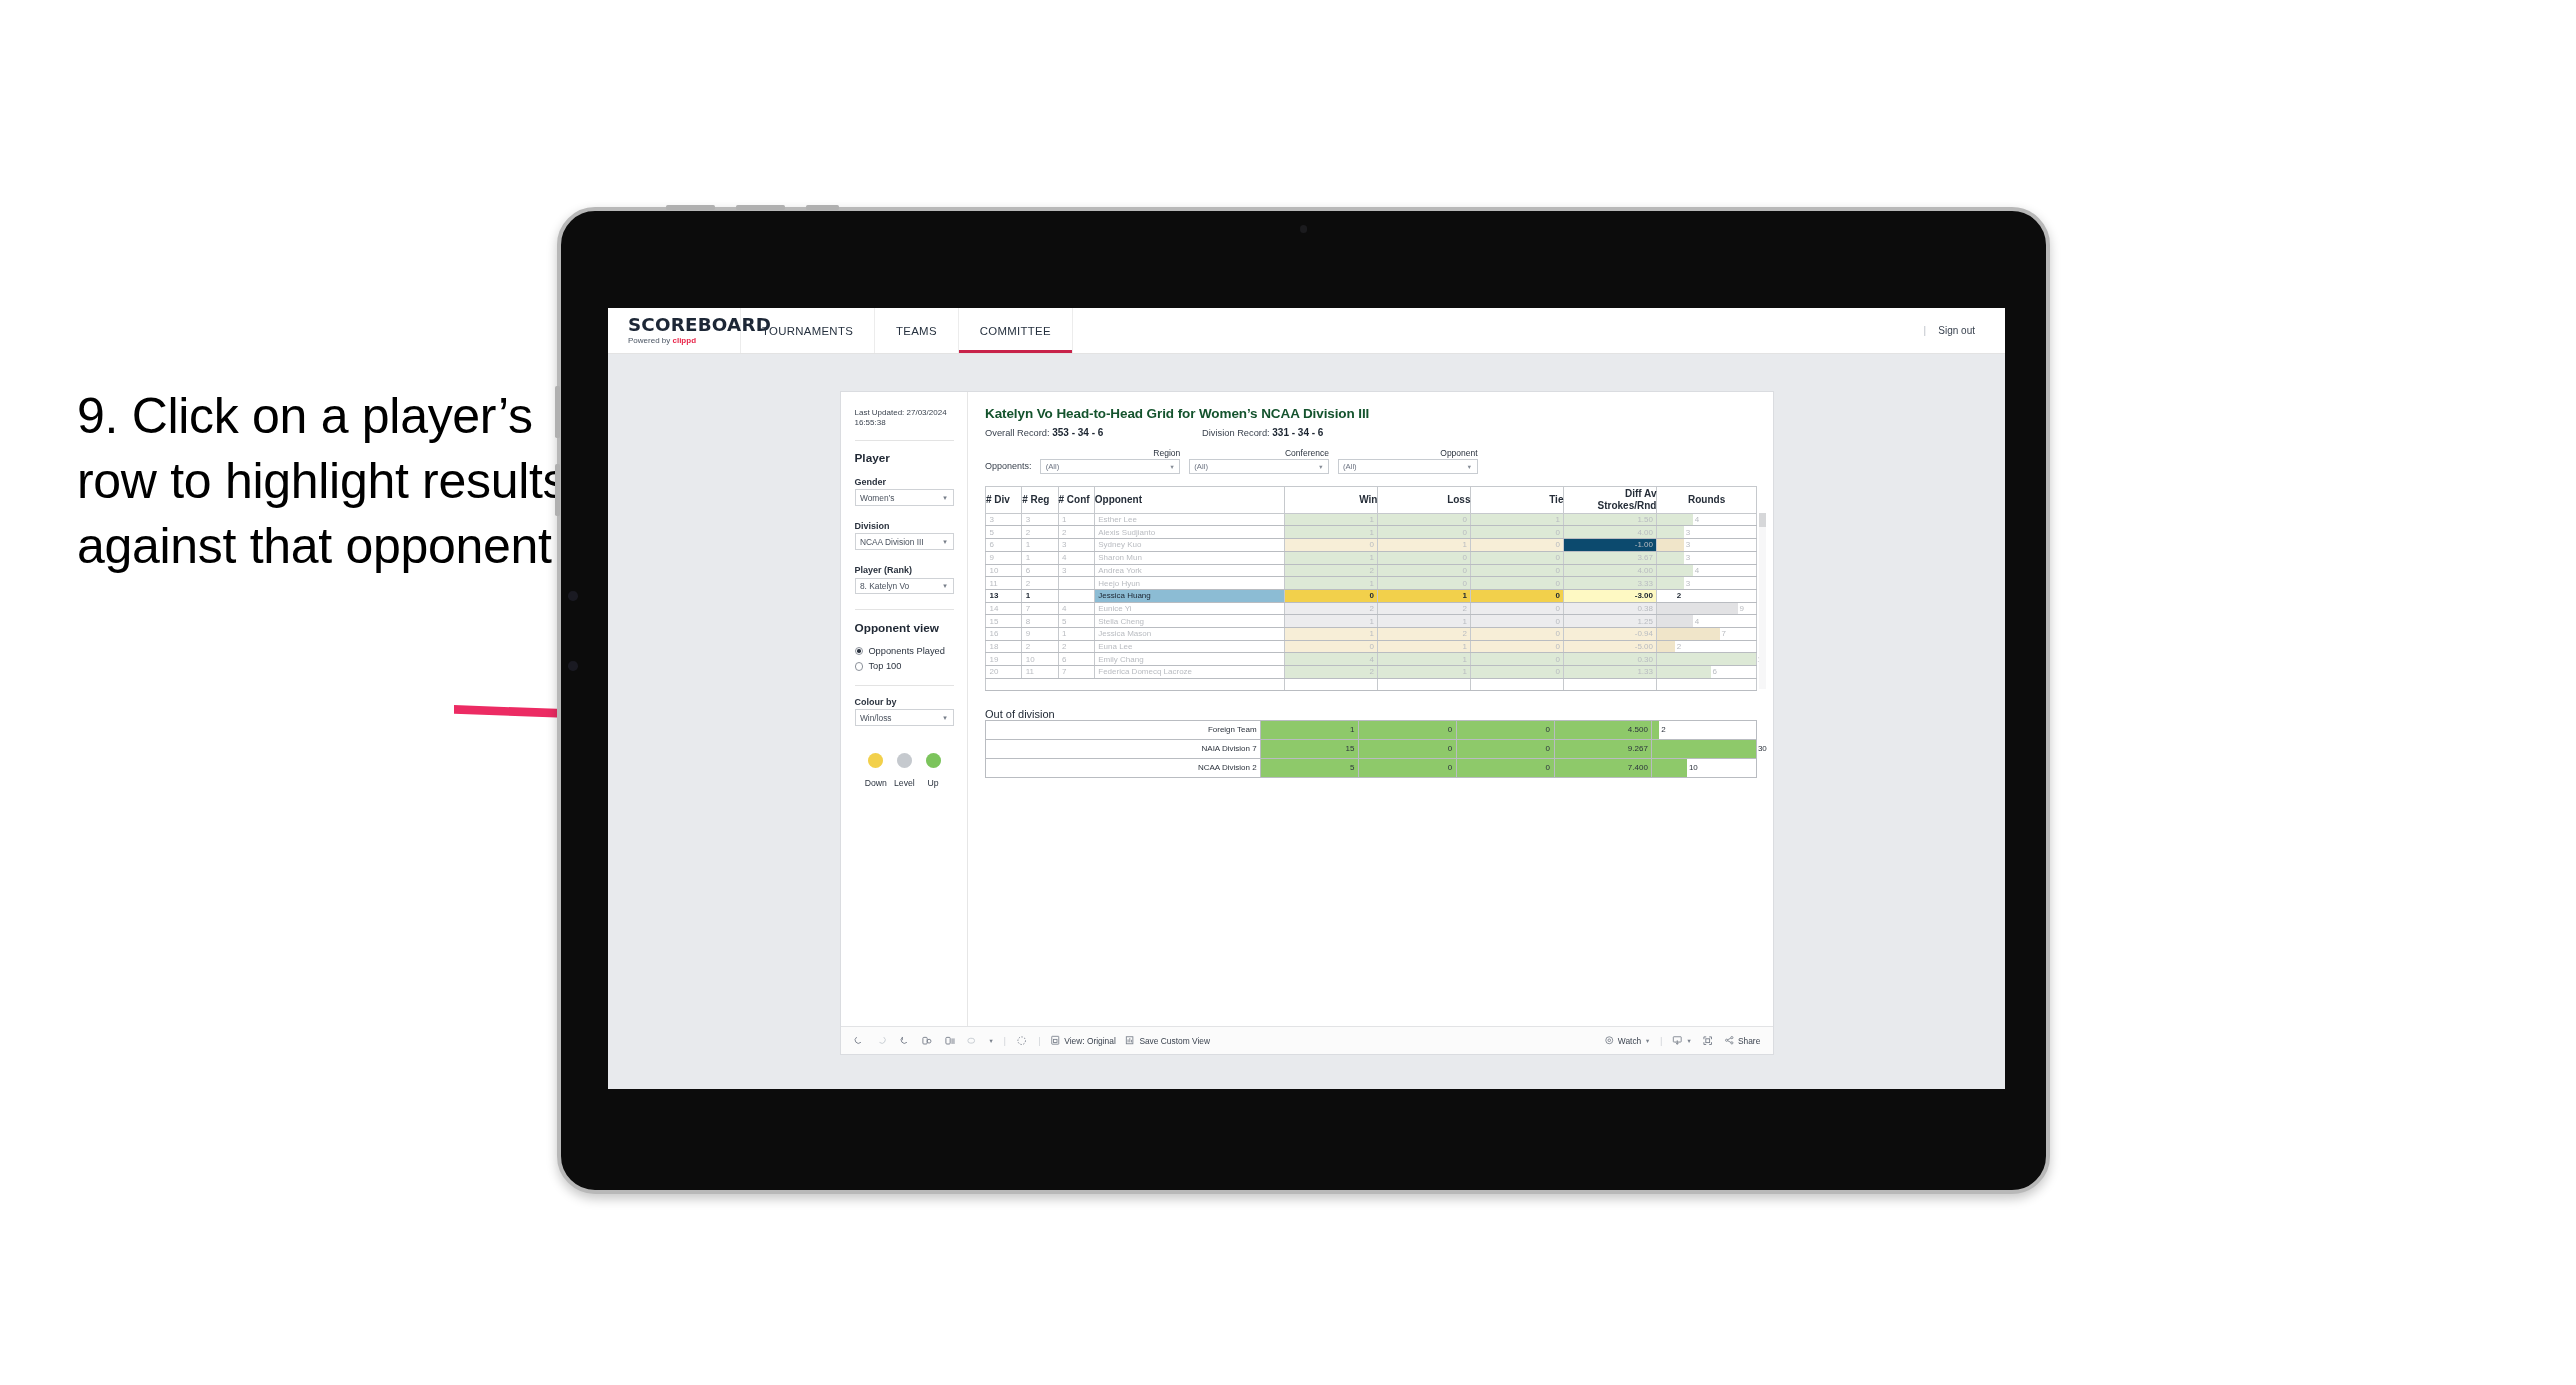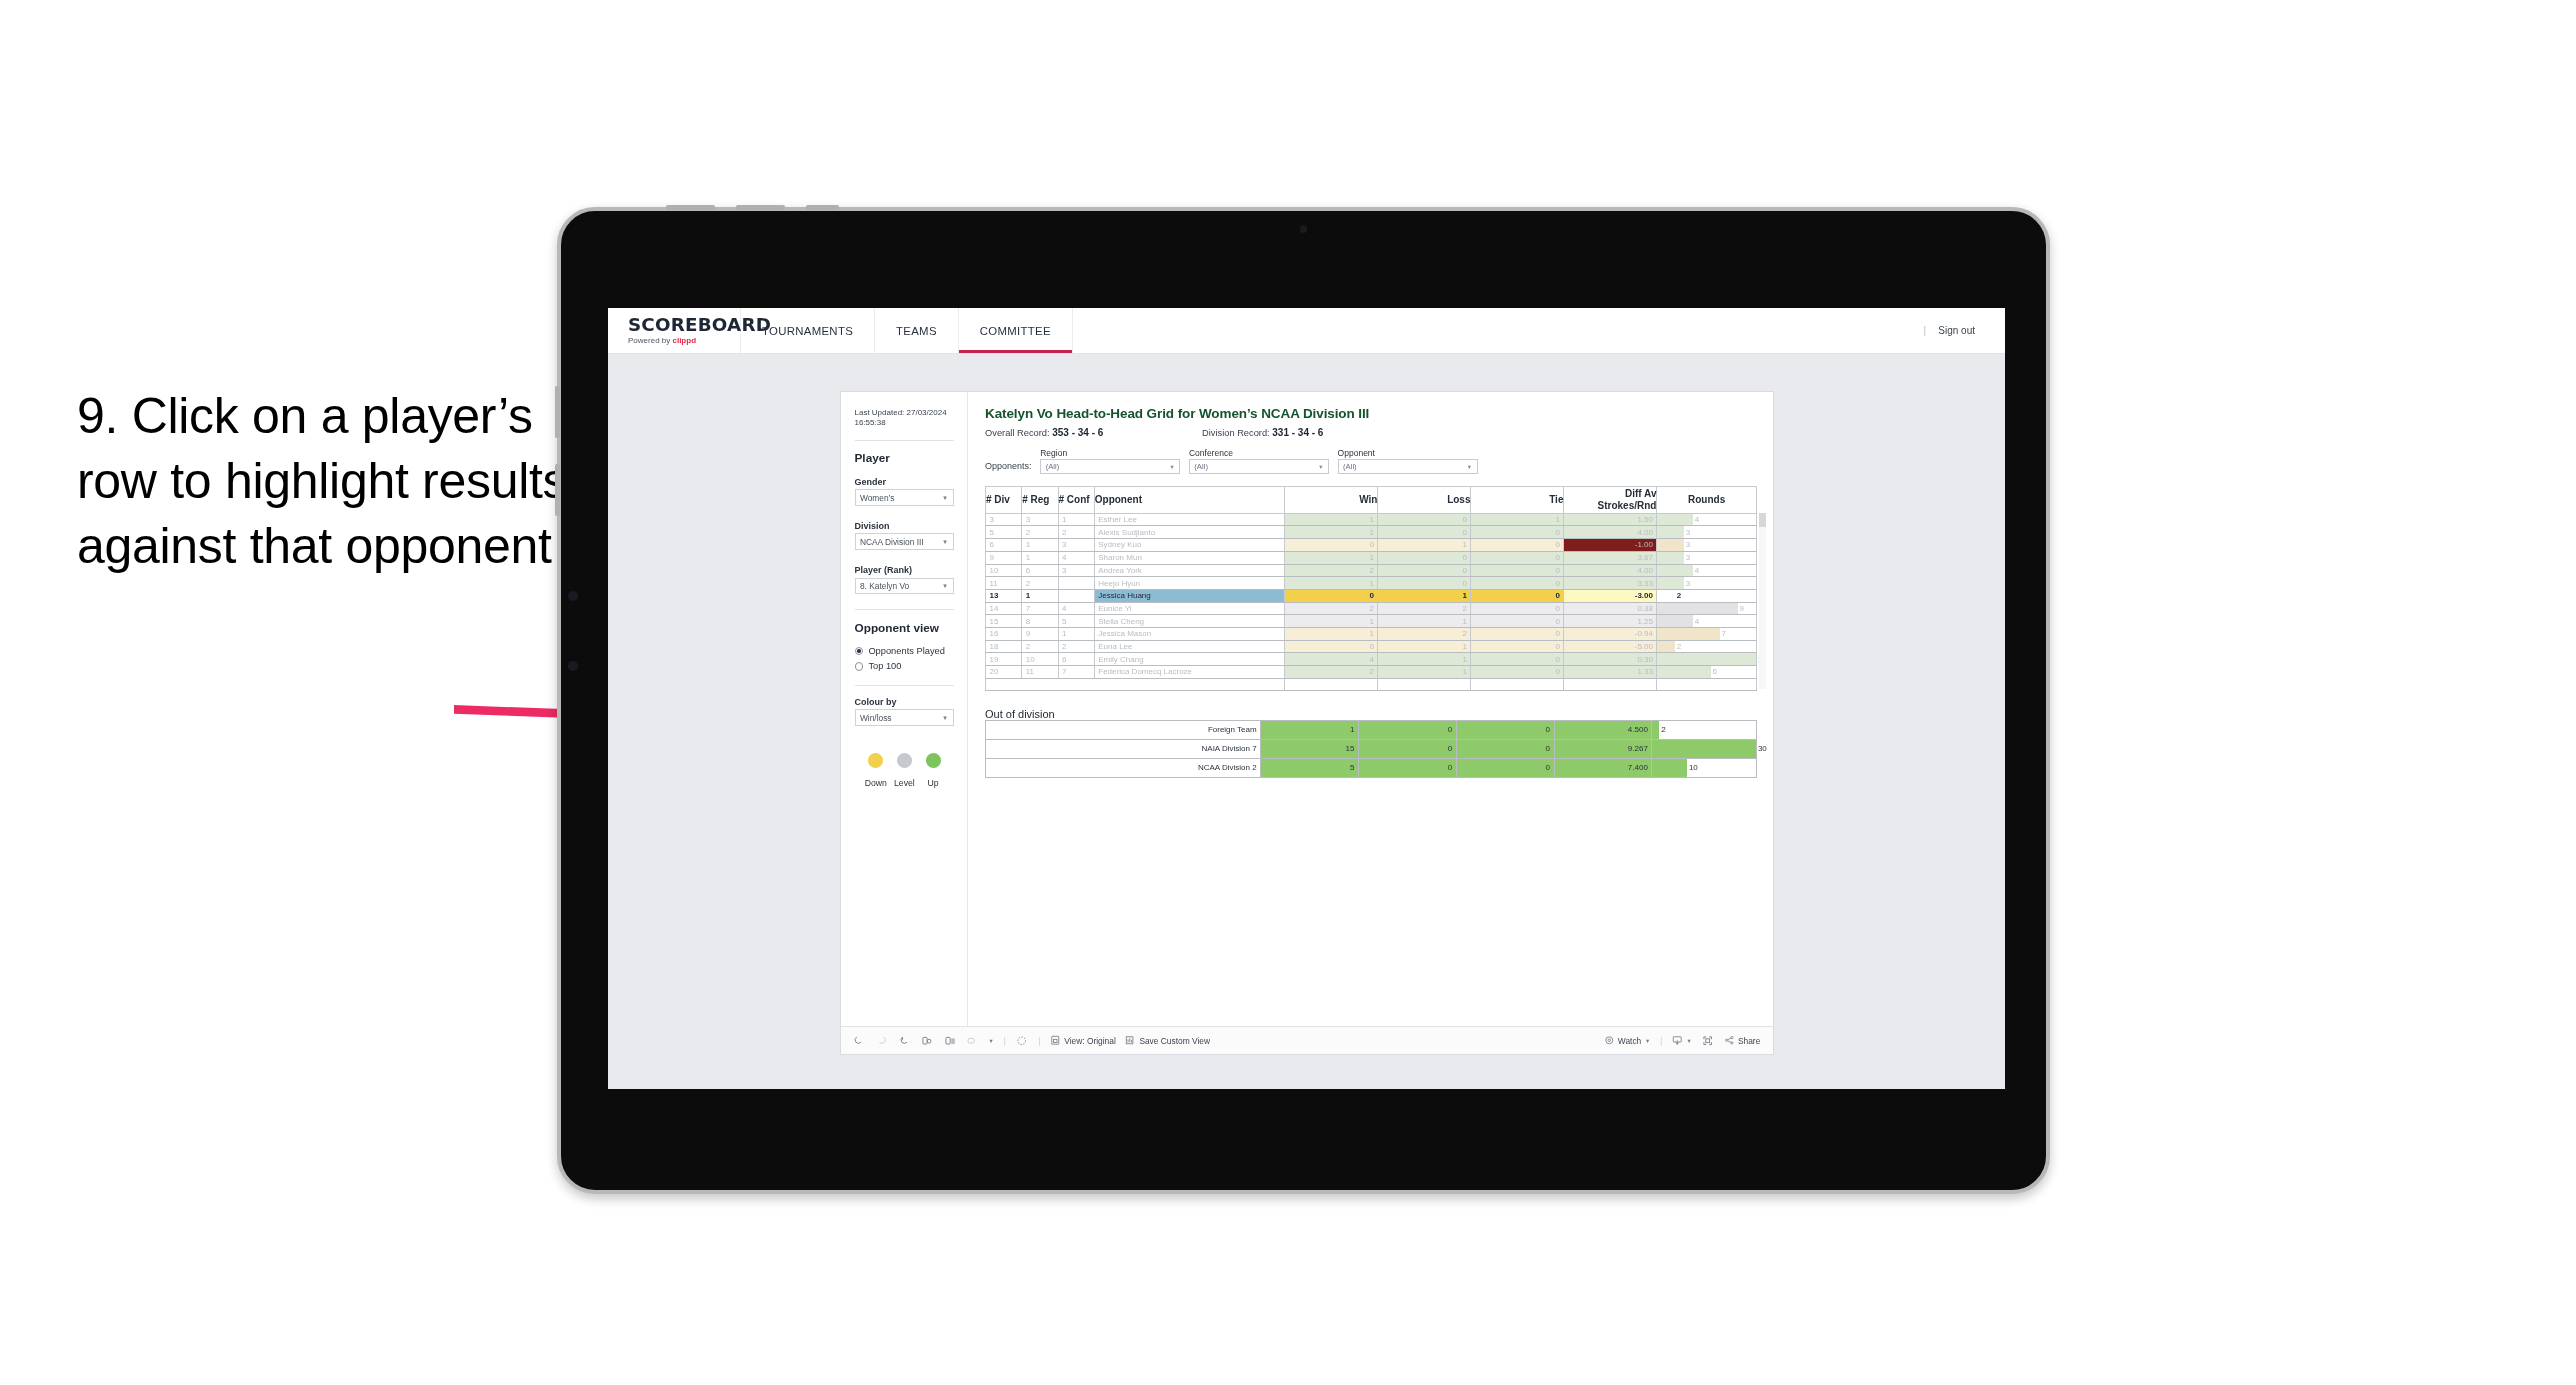--- a/index.html
+++ b/index.html
@@ -266,21 +266,21 @@
   #records .rec { width: 217px; }
   #records b { font-weight: 700; color: #1c2531; font-size: 10px; }
 
   #opp-filters {
     display: flex;
     align-items: flex-end;
     margin-top: 9.6px;
     gap: 8.7px;
   }
   #opp-label { font-size: 9px; color: #3a424e; padding-bottom: 3.5px; }
-  .opp-fld { width: 140px; }
+  .opp-fld { width: 140px; text-align: right; }
   .opp-fld .fl {
     font-size: 8.5px; color: #2a323e; margin-bottom: 1.7px;
   }
   .opp-sel {
     height: 15px;
     border: 0.9px solid #c8ccd1;
     background: #fff;
     font-size: 7.7px;
     color: #6b7280;
     display: flex; align-items: center;
@@ -570,21 +570,21 @@
                       </td>
                     </tr>
                     <tr class="dim">
                       <td class="c-div">6</td>
                       <td class="c-reg">1</td>
                       <td class="c-conf">3</td>
                       <td class="c-opp">Sydney Kuo</td>
                       <td class="c-num" style="background:#f7eed7">0</td>
                       <td class="c-num" style="background:#f7eed7">1</td>
                       <td class="c-num" style="background:#f7eed7">0</td>
-                      <td class="c-num" style="background:#7f1d1d">-1.00</td>
+                      <td class="c-num" style="background:#0c4a6e">-1.00</td>
                       <td class="c-rnd">
                         <div class="rndbar" style="width: 27.2727%; background: rgb(240, 229, 201);"></div>
                         <div class="rndval" style="padding-left: 28.7727%;">3</div>
                       </td>
                     </tr>
                     <tr class="dim">
                       <td class="c-div">9</td>
                       <td class="c-reg">1</td>
                       <td class="c-conf">4</td>
                       <td class="c-opp">Sharon Mun</td>

